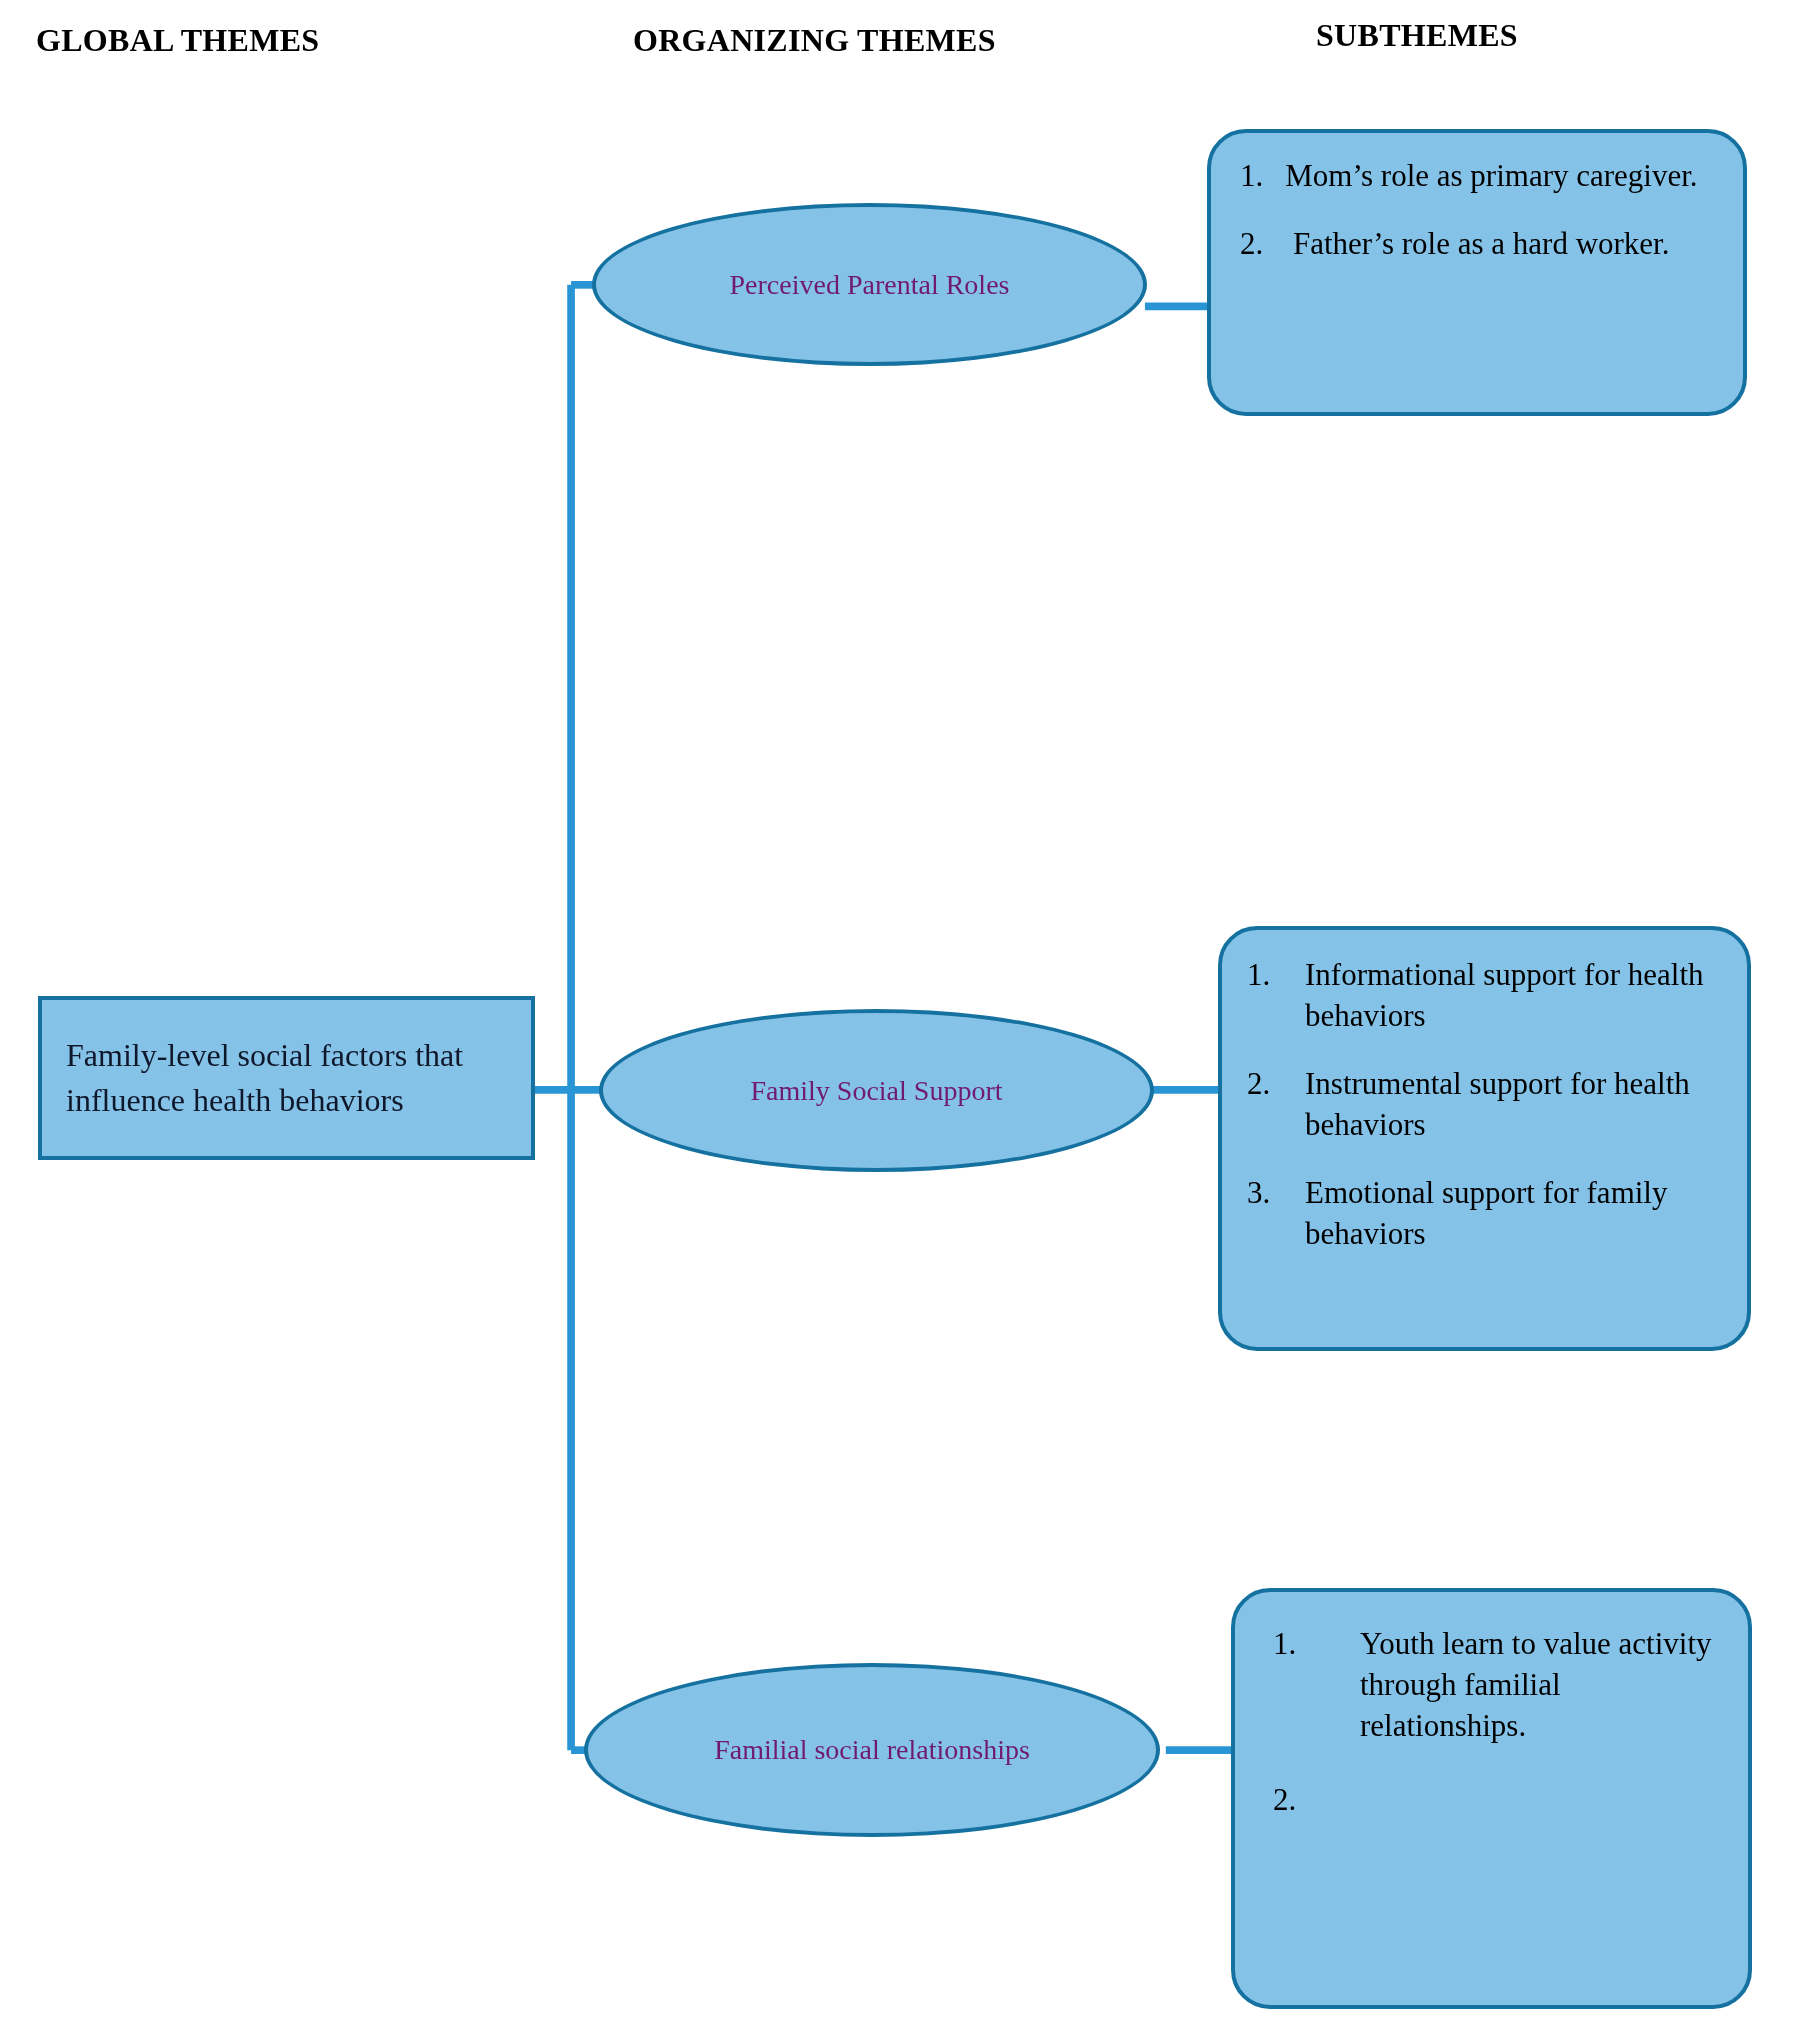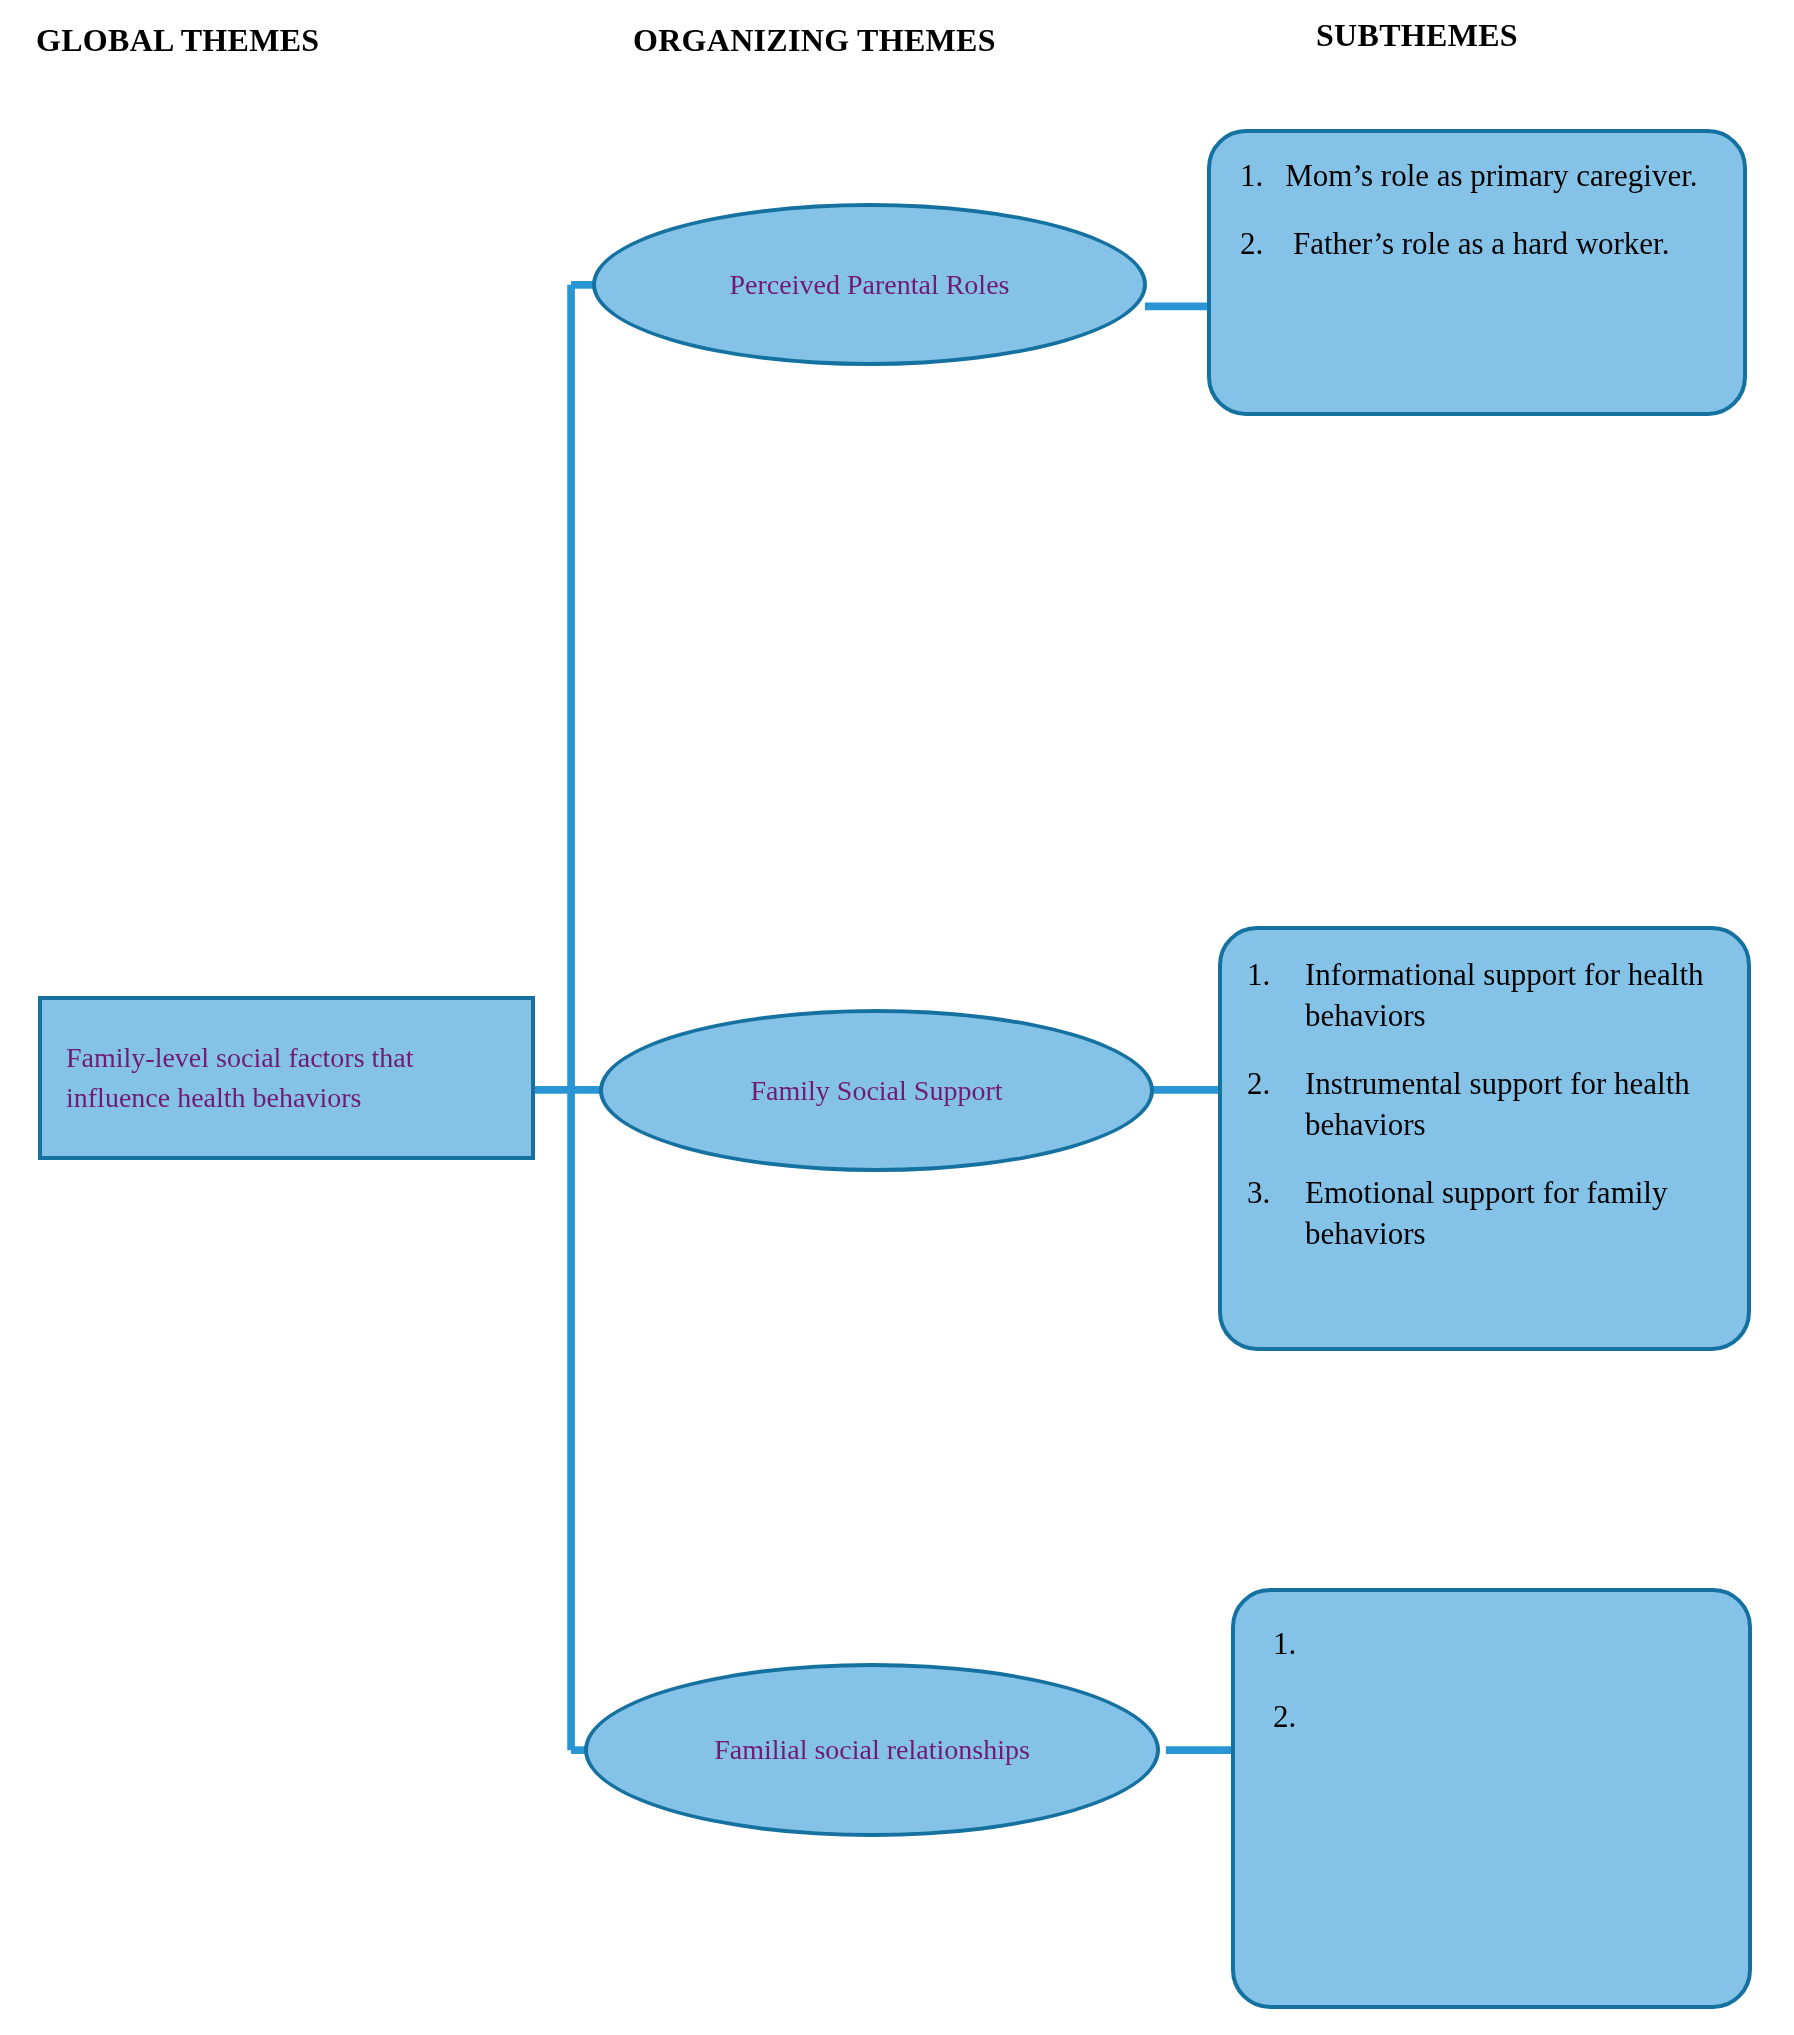--- a/index.html
+++ b/index.html
@@ -47,23 +47,23 @@
     width: 497px;
     height: 164px;
     box-sizing: border-box;
     background: #85C2E8;
     border: 4.9px solid #15719F;
     display: flex;
     align-items: center;
     padding: 0 21px 0 24px;
   }
   #global-theme-box .gt-text {
-    font-size: 28px;
+    font-size: 32px;
     line-height: 1.42;
-    color: #701a75;
+    color: #0f172a;
   }
 
   
   .ellipse {
     position: absolute;
     background: #85C2E8;
     border: 4.9px solid #15719F;
     border-radius: 50%;
     box-sizing: border-box;
     display: flex;
@@ -213,19 +213,20 @@
       <span class="num">3.</span>
       <span class="txt">Emotional support for family behaviors</span>
     </li>
   </ol>
 </div>
 
 <div class="subtheme-box" id="subtheme-box-familial-relationships">
   <ol>
     <li>
       <span class="num">1.</span>
+      <span class="txt">Youth learn to value activity through familial relationships.</span>
     </li>
     <li>
       <span class="num">2.</span>
     </li>
   </ol>
 </div>
 
 
 </body></html>

